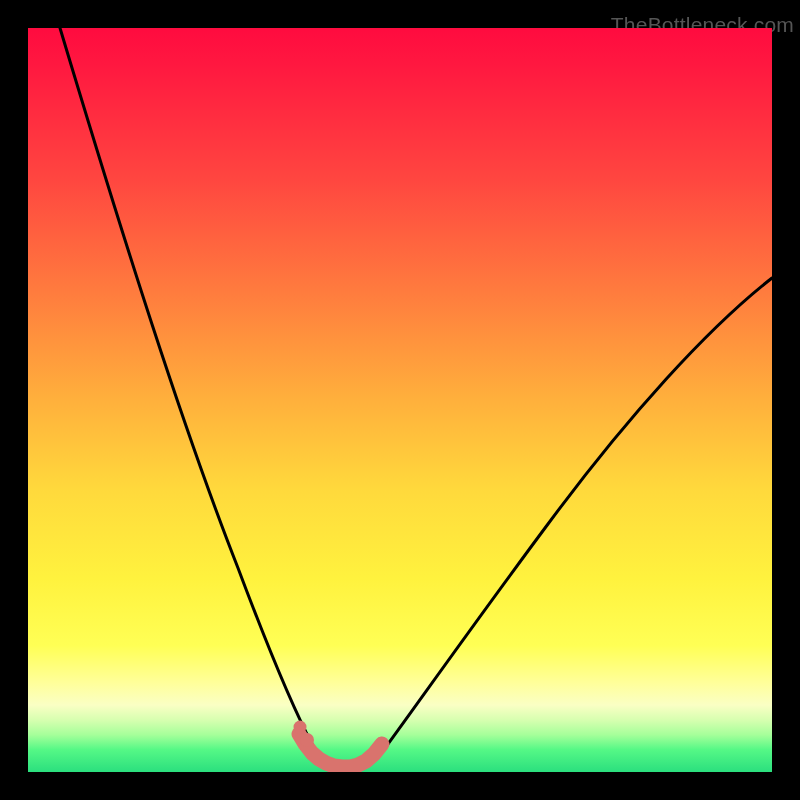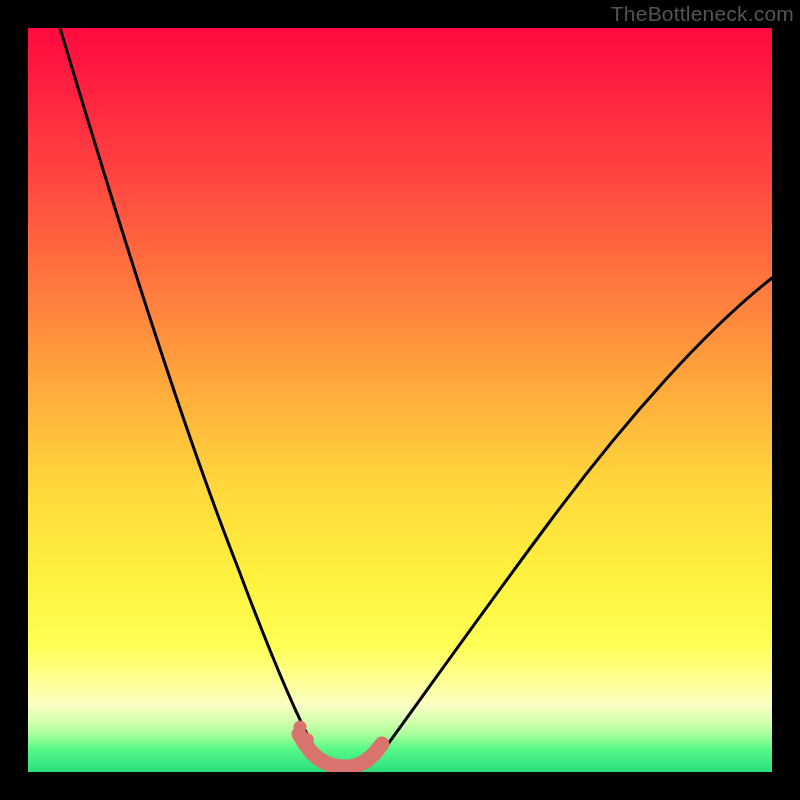--- a/index.html
+++ b/index.html
@@ -35,21 +35,21 @@
       #ffff9a 88%,
       #faffc4 91%,
       #d7ffb0 93%,
       #a6ff9a 95%,
       #55f886 97%,
       #2bdf7e 100%
     );
   }
   .watermark {
     position: absolute;
-    top: 2px;
+    top: 13px;
     right: 6px;
     color: #555;
     font-size: 21px;
     font-weight: 400;
     letter-spacing: 0.2px;
     user-select: none;
   }
   svg.curve {
     position: absolute;
     inset: 0;

